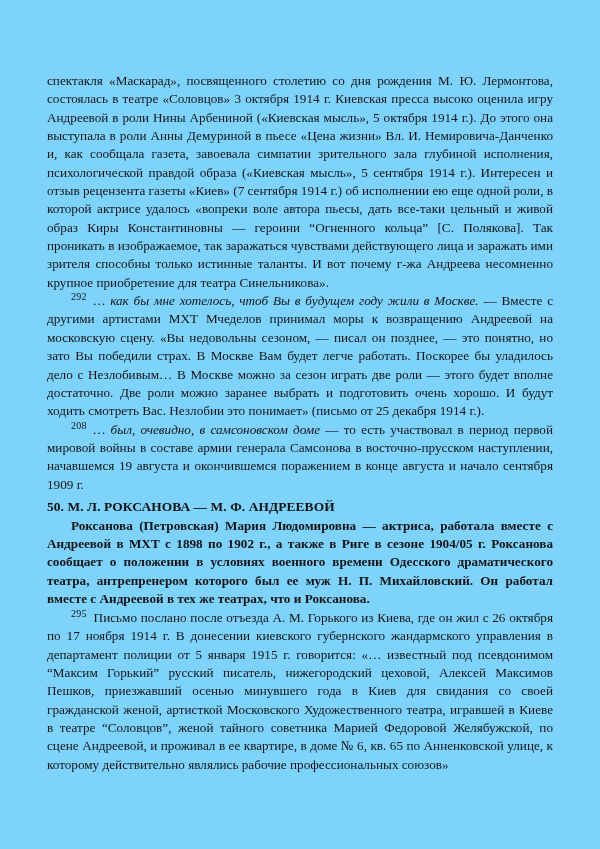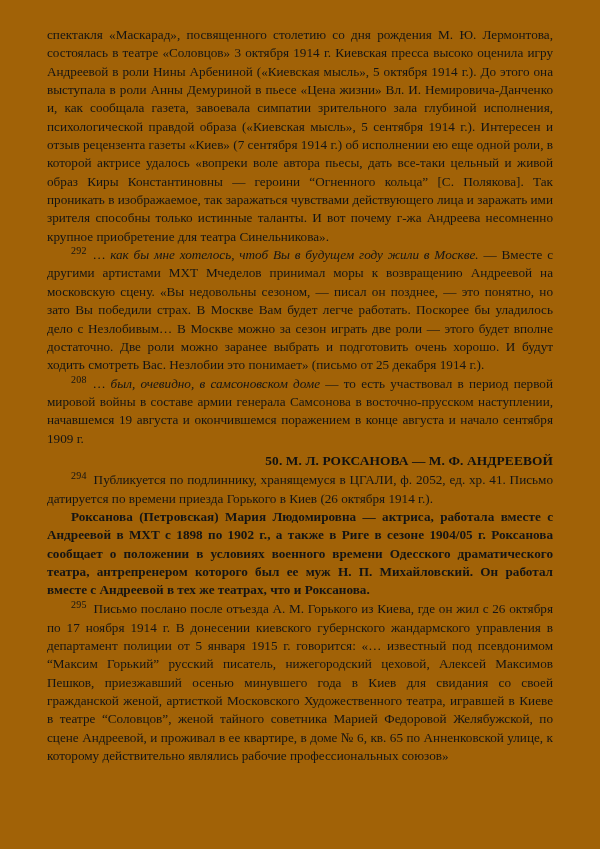--- a/index.html
+++ b/index.html
@@ -11,22 +11,22 @@
     width: 600px;
     height: 849px;
     overflow: hidden;
     font-family: "Liberation Serif", "DejaVu Serif", serif;
     color: #111111;
   }
   .page {
     box-sizing: border-box;
     width: 600px;
     height: 849px;
-    padding: 26px 47px 0 47px;
-    background: #a16207;
+    padding: 72px 47px 0 47px;
+    background: #7dd3fc;
   }
   .body-text {
     font-size: 13.2px;
     line-height: 18.35px;
     text-align: justify;
     text-justify: inter-word;
     hyphens: manual;
     margin: 0;
     color: #141414;
   }
@@ -49,21 +49,21 @@
   .fn-gap {
     display: inline-block;
     width: 7px;
   }
   .it {
     font-style: italic;
   }
   .heading {
     font-size: 13.4px;
     font-weight: bold;
-    text-align: right;
+    text-align: left;
     margin: 4.5px 0 0 0;
     line-height: 18.35px;
     letter-spacing: 0.1px;
   }
   .sp-after-head {
     margin-top: 0.5px;
   }
 </style>
 </head>
 <body>
@@ -71,20 +71,19 @@
 <div class="page">
 
   <p class="body-text para-cont">спектакля «Маскарад», посвященного столетию со дня рождения М. Ю. Лермонтова, состоялась в театре «Соловцов» 3 октября 1914 г. Киевская пресса высоко оценила игру Андреевой в роли Нины Арбениной («Киевская мысль», 5 октября 1914 г.). До этого она выступала в роли Анны Демуриной в пьесе «Цена жизни» Вл. И. Немировича-Данченко и, как сообщала газета, завоевала симпатии зрительного зала глубиной исполнения, психологической правдой образа («Киевская мысль», 5 сентября 1914 г.). Интересен и отзыв рецензента газеты «Киев» (7 сентября 1914 г.) об исполнении ею еще одной роли, в которой актрисе удалось «вопреки воле автора пьесы, дать все-таки цельный и живой образ Киры Константиновны — героини “Огненного кольца” [С. Полякова]. Так проникать в изображаемое, так заражаться чувствами действующего лица и заражать ими зрителя способны только истинные таланты. И вот почему г-жа Андреева несомненно крупное приобретение для театра Синельникова».</p>
 
   <p class="body-text para-note"><span class="fn-num">292</span><span class="fn-gap"></span><span class="it">… как бы мне хотелось, чтоб Вы в будущем году жили в Москве.</span><span> — Вместе с другими артистами МХТ Мчеделов принимал моры к возвращению Андреевой на московскую сцену. «Вы недовольны сезоном, — писал он позднее, — это понятно, но зато Вы победили страх. В Москве Вам будет легче работать. Поскорее бы уладилось дело с Незлобивым… В Москве можно за сезон играть две роли — этого будет вполне достаточно. Две роли можно заранее выбрать и подготовить очень хорошо. И будут ходить смотреть Вас. Незлобии это понимает» (письмо от 25 декабря 1914 г.).</span></p>
 
   <p class="body-text para-note"><span class="fn-num">208</span><span class="fn-gap"></span><span class="it">… был, очевидно, в самсоновском доме</span><span> — то есть участвовал в период первой мировой войны в составе армии генерала Самсонова в восточно-прусском наступлении, начавшемся 19 августа и окончившемся поражением в конце августа и начало сентября 1909 г.</span></p>
 
   <h2 class="heading">50. М. Л. РОКСАНОВА — М. Ф. АНДРЕЕВОЙ</h2>
 
-  <p class="body-text para-note sp-after-head"><span class="fn-num">294</span><span class="fn-gap"></span><span>Публикуется по подлиннику, хранящемуся в ЦГАЛИ, ф. 2052, ед. хр. 41. Письмо датируется по времени приезда Горького в Киев (26 октября 1914 г.).</span></p>
 
   <p class="body-text para-indent">Роксанова (Петровская) Мария Людомировна — актриса, работала вместе с Андреевой в МХТ с 1898 по 1902 г., а также в Риге в сезоне 1904/05 г. Роксанова сообщает о положении в условиях военного времени Одесского драматического театра, антрепренером которого был ее муж Н. П. Михайловский. Он работал вместе с Андреевой в тех же театрах, что и Роксанова.</p>
 
 
   <p class="body-text para-note sp-after-head"><span class="fn-num">295</span><span class="fn-gap"></span><span>Письмо послано после отъезда А. М. Горького из Киева, где он жил с 26 октября по 17 ноября 1914 г. В донесении киевского губернского жандармского управления в департамент полиции от 5 января 1915 г. говорится: «… известный под псевдонимом “Максим Горький” русский писатель, нижегородский цеховой, Алексей Максимов Пешков, приезжавший осенью минувшего года в Киев для свидания со своей гражданской женой, артисткой Московского Художественного театра, игравшей в Киеве в театре “Соловцов”, женой тайного советника Марией Федоровой Желябужской, по сцене Андреевой, и проживал в ее квартире, в доме № 6, кв. 65 по Анненковской улице, к которому действительно являлись рабочие профессиональных союзов»</span></p>
 
 </div>
 
 </body></html>

